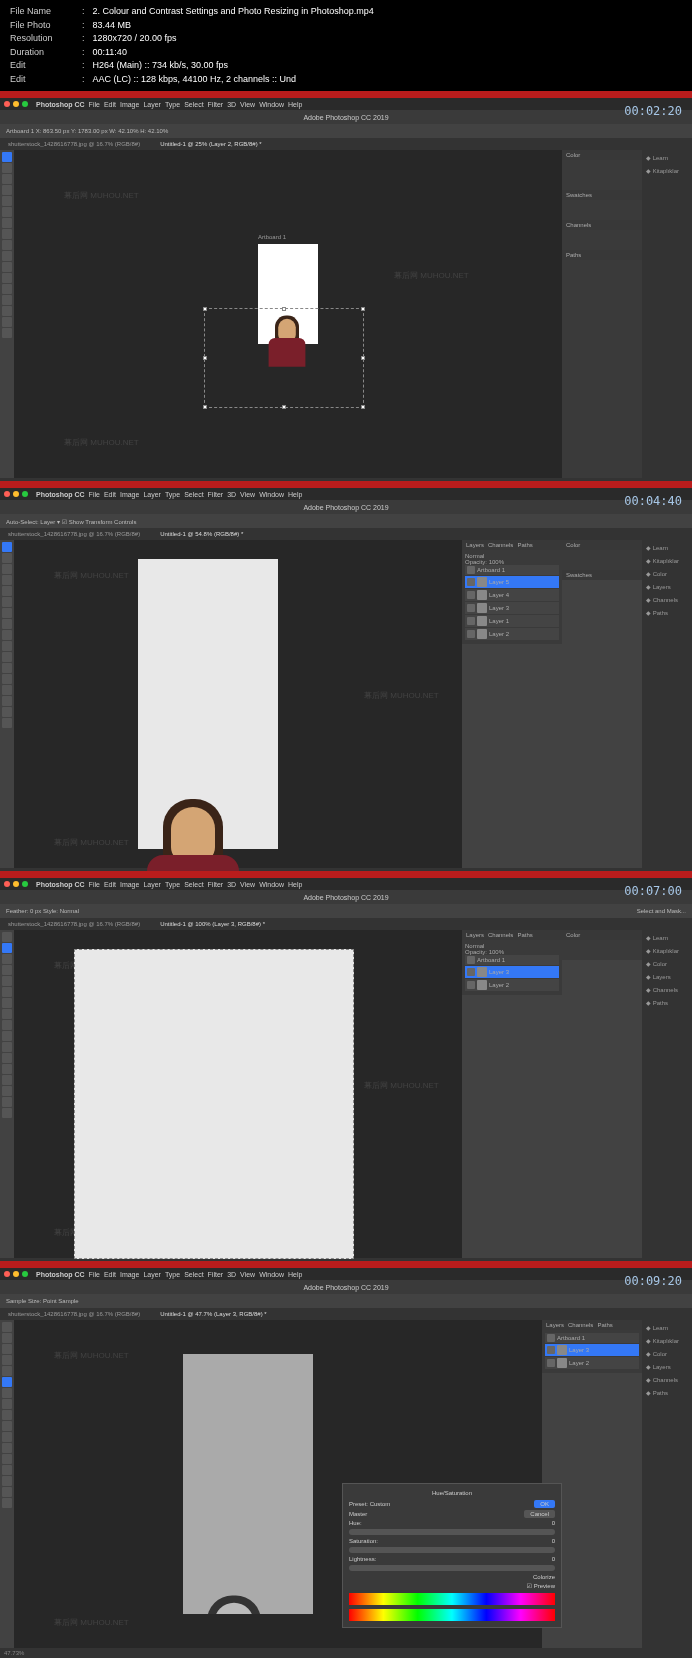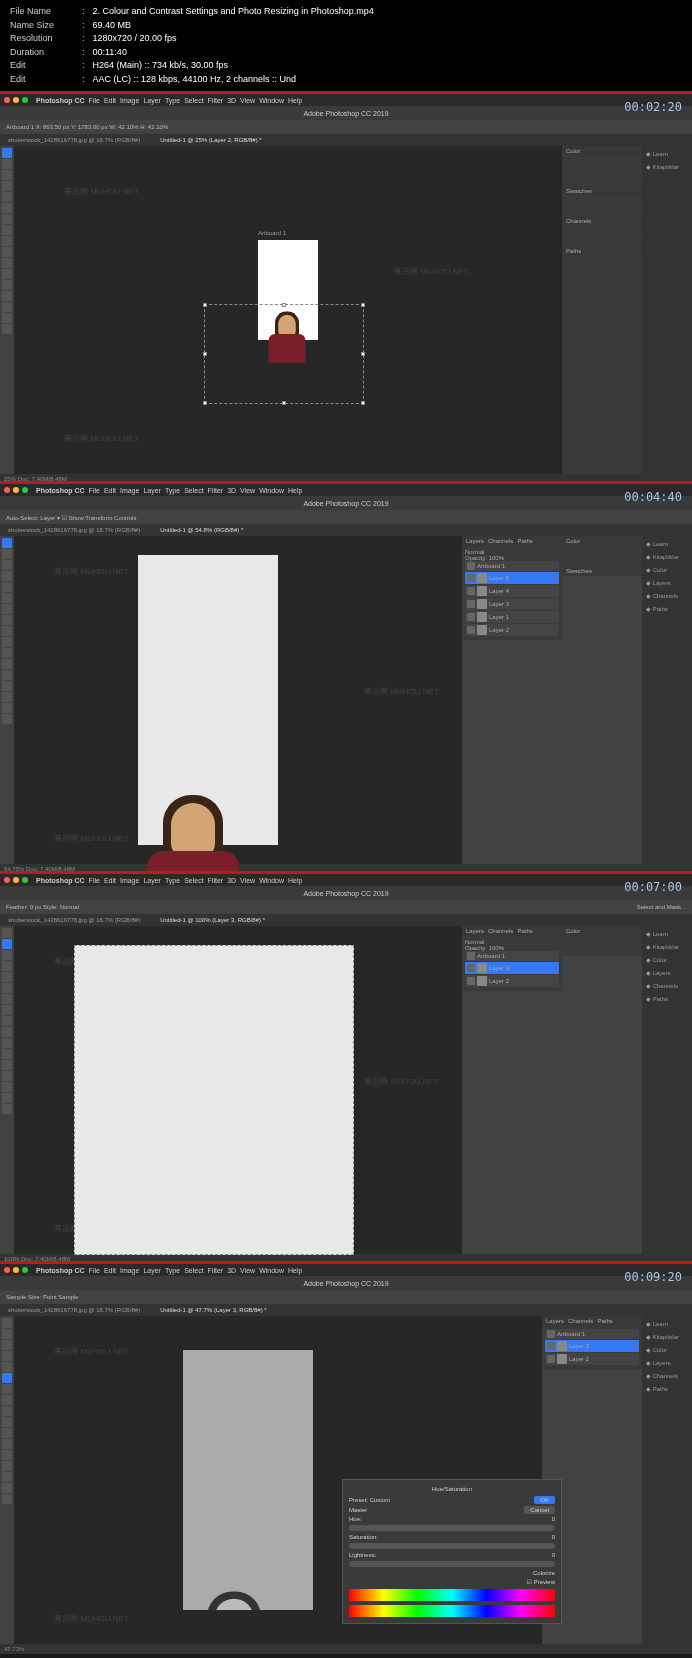--- a/index.html
+++ b/index.html
@@ -2,21 +2,21 @@
 <html><head>
 <meta charset="utf-8">
 <style>
 *{margin:0;padding:0;box-sizing:border-box;font-family:Arial,sans-serif}
 body{background:#1a1a1a;width:692px;height:1658px;color:#fff;font-size:9px}
 .info{padding:5px 10px;line-height:1.5;background:#000}
 .info-row{display:flex}
 .info-label{width:72px;color:#ccc}
 .info-sep{margin-right:8px;color:#ccc}
 .info-val{color:#fff}
-.shot{position:relative;width:692px;border-top:3px solid #b91c1c}
+.shot{position:relative;width:692px;border-top:7px solid #b91c1c}
 .ts{position:absolute;top:6px;right:10px;color:#a7c7e7;font-size:12px;font-family:monospace;z-index:10}
 .mac{height:12px;background:#2a2a2a;display:flex;align-items:center;padding:0 4px;font-size:7px;gap:4px}
 .dots{display:flex;gap:3px;margin-right:4px}
 .dot{width:6px;height:6px;border-radius:50%}
 .d1{background:#ff5f56}.d2{background:#ffbd2e}.d3{background:#27c93f}
 .mac-item{color:#ccc}
 .title-bar{height:14px;background:#3a3a3a;display:flex;align-items:center;justify-content:center;font-size:7px;color:#ccc}
 .opt-bar{height:14px;background:#424242;display:flex;align-items:center;padding:0 6px;font-size:6px;color:#bbb;gap:8px}
 .tab-bar{height:12px;background:#333;display:flex;align-items:center;padding:0 4px;font-size:6px;color:#999;gap:12px}
 .tab{padding:0 4px}
@@ -54,23 +54,23 @@
 </head>
 <body>
 
 <div class="info">
   <div class="info-row">
       <span class="info-label">File Name</span>
       <span class="info-sep">:</span>
       <span class="info-val">2. Colour and Contrast Settings and Photo Resizing in Photoshop.mp4</span>
     </div>
   <div class="info-row">
-      <span class="info-label">Name Size</span>
+      <span class="info-label">File Photo</span>
       <span class="info-sep">:</span>
-      <span class="info-val">69.40 MB</span>
+      <span class="info-val">83.44 MB</span>
     </div>
   <div class="info-row">
       <span class="info-label">Resolution</span>
       <span class="info-sep">:</span>
       <span class="info-val">1280x720 / 20.00 fps</span>
     </div>
   <div class="info-row">
       <span class="info-label">Duration</span>
       <span class="info-sep">:</span>
       <span class="info-val">00:11:40</span>

